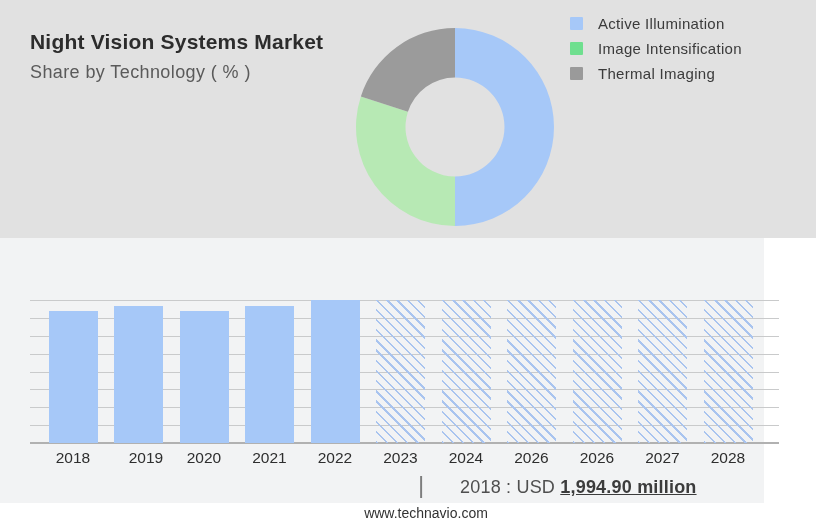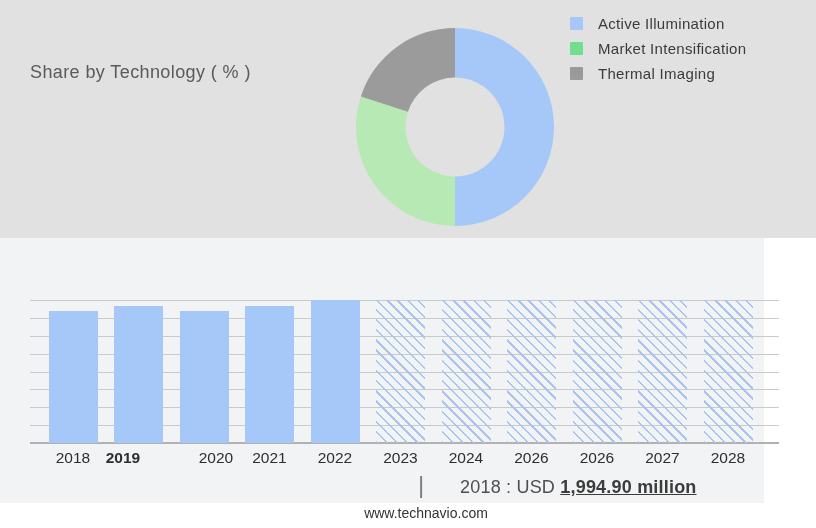--- a/index.html
+++ b/index.html
@@ -82,36 +82,37 @@
   .website-text {
     display: inline-block; margin-top: 2px; font-size: 14px; color: #323232;
   }
 </style>
 </head>
 <body>
 
 <div class="canvas">
 
   <div class="top-panel">
+    <div class="title">Night Vision Systems Market</div>
     <div class="subtitle">Share by Technology ( % )</div>
 
     <svg class="donut-svg" id="donut" viewBox="0 0 200 200">
         <path d="M100.00 1.00 A99 99 0 0 1 100.00 199.00 L100.00 149.50 A49.5 49.5 0 0 0 100.00 50.50 Z" fill="#a6c8f8"></path>
         <path d="M100.00 199.00 A99 99 0 0 1 5.85 69.41 L52.92 84.70 A49.5 49.5 0 0 0 100.00 149.50 Z" fill="#b7e9b4"></path>
         <path d="M5.85 69.41 A99 99 0 0 1 100.00 1.00 L100.00 50.50 A49.5 49.5 0 0 0 52.92 84.70 Z" fill="#9b9b9b"></path>
       </svg>
 
     <div class="legend">
       <div class="legend-row">
         <span class="legend-swatch" style="background-color: rgb(166, 200, 248);"></span>
         <span class="legend-label">Active Illumination</span>
       </div>
       <div class="legend-row">
         <span class="legend-swatch" style="background-color: rgb(111, 223, 143);"></span>
-        <span class="legend-label">Market Intensification</span>
+        <span class="legend-label">Image Intensification</span>
       </div>
       <div class="legend-row">
         <span class="legend-swatch" style="background-color: rgb(154, 154, 154);"></span>
         <span class="legend-label">Thermal Imaging</span>
       </div>
     </div>
   </div>
 
   <div class="lower-panel">
 
@@ -122,23 +123,23 @@
         <div class="gridline" style="top: 17.9px;"></div>
         <div class="gridline" style="top: 35.8px;"></div>
         <div class="gridline" style="top: 53.6px;"></div>
         <div class="gridline" style="top: 71.5px;"></div>
         <div class="gridline" style="top: 89.4px;"></div>
         <div class="gridline" style="top: 107.3px;"></div>
         <div class="gridline" style="top: 125.1px;"></div>
         <div class="bar" style="left: 18.5px; height: 131.6px; background-color: rgb(166, 200, 248);"></div>
         <span class="year-label" style="left: 10px;">2018</span>
         <div class="bar" style="left: 84px; height: 137.3px; background-color: rgb(166, 200, 248);"></div>
-        <span class="year-label" style="left: 60px; font-weight: bold;">2019</span>
+        <span class="year-label" style="left: 83px;">2019</span>
         <div class="bar" style="left: 149.5px; height: 131.6px; background-color: rgb(166, 200, 248);"></div>
-        <span class="year-label" style="left: 153px;">2020</span>
+        <span class="year-label" style="left: 141px;">2020</span>
         <div class="bar" style="left: 215px; height: 137.3px; background-color: rgb(166, 200, 248);"></div>
         <span class="year-label" style="left: 206.5px;">2021</span>
         <div class="bar" style="left: 280.5px; height: 143px; background-color: rgb(166, 200, 248);"></div>
         <span class="year-label" style="left: 272px;">2022</span>
         <div class="bar" style="left: 346px; height: 143px; background-image: repeating-linear-gradient(45deg, rgb(169, 196, 239) 0px, rgb(169, 196, 239) 1.7px, transparent 1.7px, transparent 7.2px);"></div>
         <span class="year-label" style="left: 337.5px;">2023</span>
         <div class="bar" style="left: 411.5px; height: 143px; background-image: repeating-linear-gradient(45deg, rgb(169, 196, 239) 0px, rgb(169, 196, 239) 1.7px, transparent 1.7px, transparent 7.2px);"></div>
         <span class="year-label" style="left: 403px;">2024</span>
         <div class="bar" style="left: 477px; height: 143px; background-image: repeating-linear-gradient(45deg, rgb(169, 196, 239) 0px, rgb(169, 196, 239) 1.7px, transparent 1.7px, transparent 7.2px);"></div>
         <span class="year-label" style="left: 468.5px;">2026</span>

